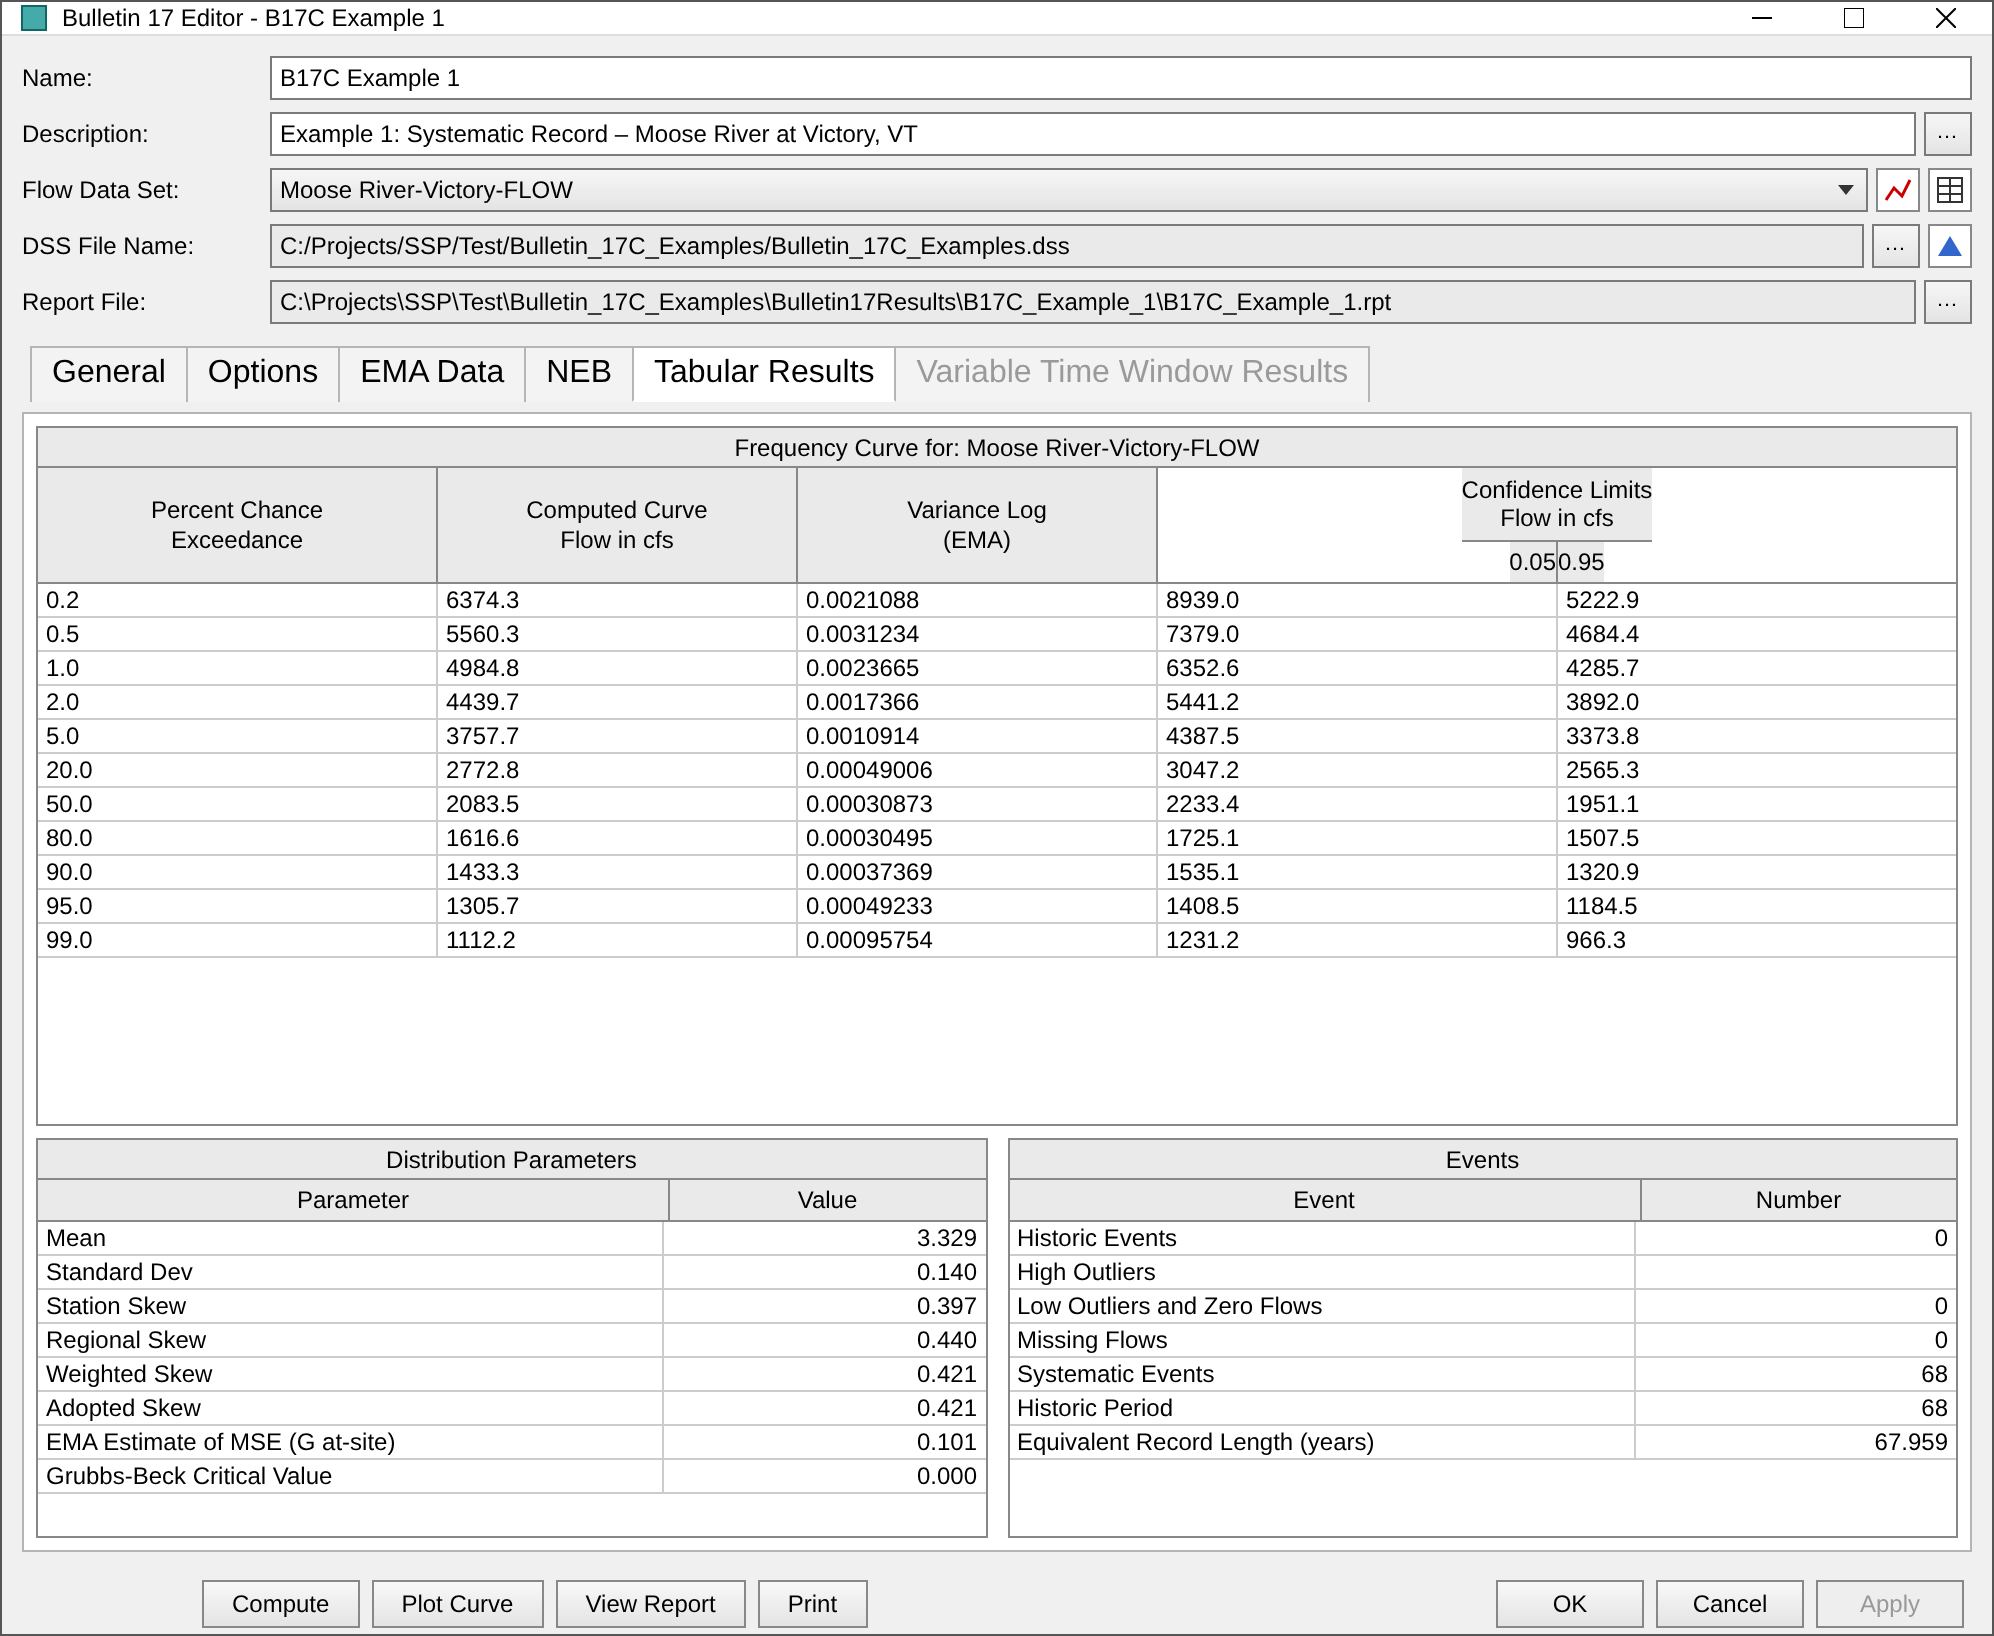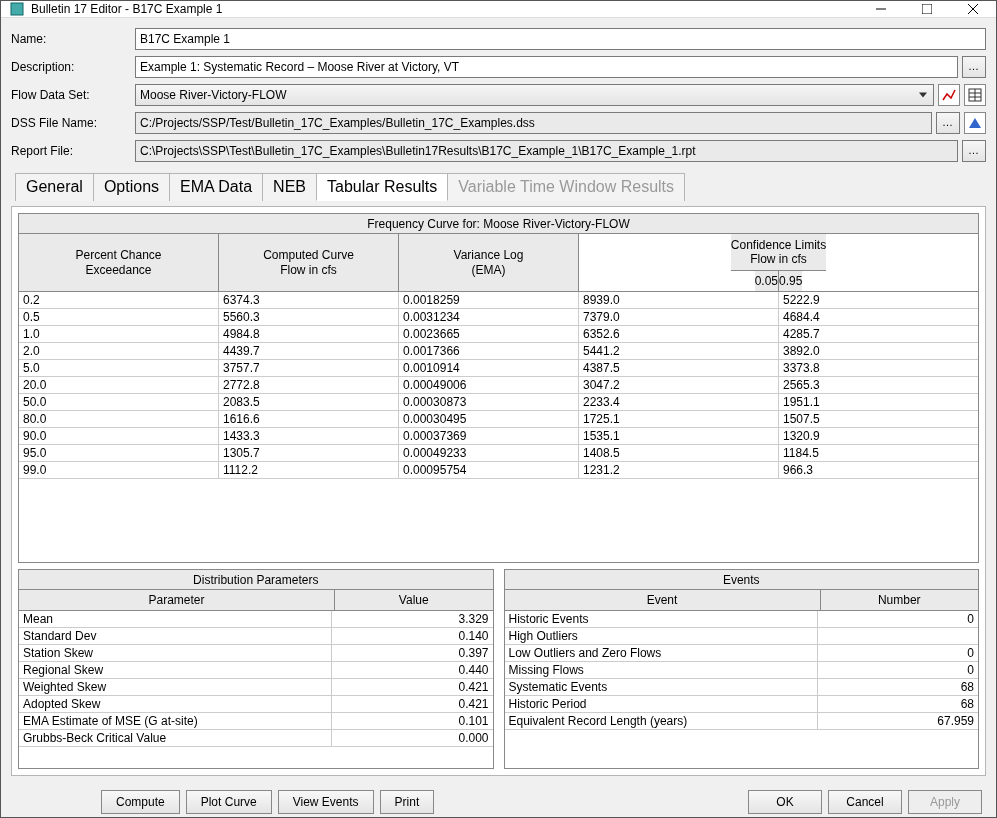--- a/index.html
+++ b/index.html
@@ -172,21 +172,21 @@
             <div class="bot">
               <div>0.05</div>
               <div>0.95</div>
             </div>
           </div>
         </div>
         <div class="freq-body" id="freq-body">
             <div class="freq-row">
               <div class="cell c1">0.2</div>
               <div class="cell c2">6374.3</div>
-              <div class="cell c3">0.0018259</div>
+              <div class="cell c3">0.0021088</div>
               <div class="cell c4">8939.0</div>
               <div class="cell c5">5222.9</div>
             </div>
             <div class="freq-row">
               <div class="cell c1">0.5</div>
               <div class="cell c2">5560.3</div>
               <div class="cell c3">0.0031234</div>
               <div class="cell c4">7379.0</div>
               <div class="cell c5">4684.4</div>
             </div>
@@ -337,21 +337,21 @@
               </div>
             </div>
         </div>
       </div>
     </div>
 
     <div class="footer">
       <div style="width:80px"></div>
       <button class="btn">Compute</button>
       <button class="btn">Plot Curve</button>
-      <button class="btn">View Events</button>
+      <button class="btn">View Report</button>
       <button class="btn">Print</button>
       <div class="spacer"></div>
       <button class="btn" style="width:74px">OK</button>
       <button class="btn" style="width:74px">Cancel</button>
       <button class="btn disabled" style="width:74px">Apply</button>
     </div>
   </div>
 </div>
 
 </body></html>

